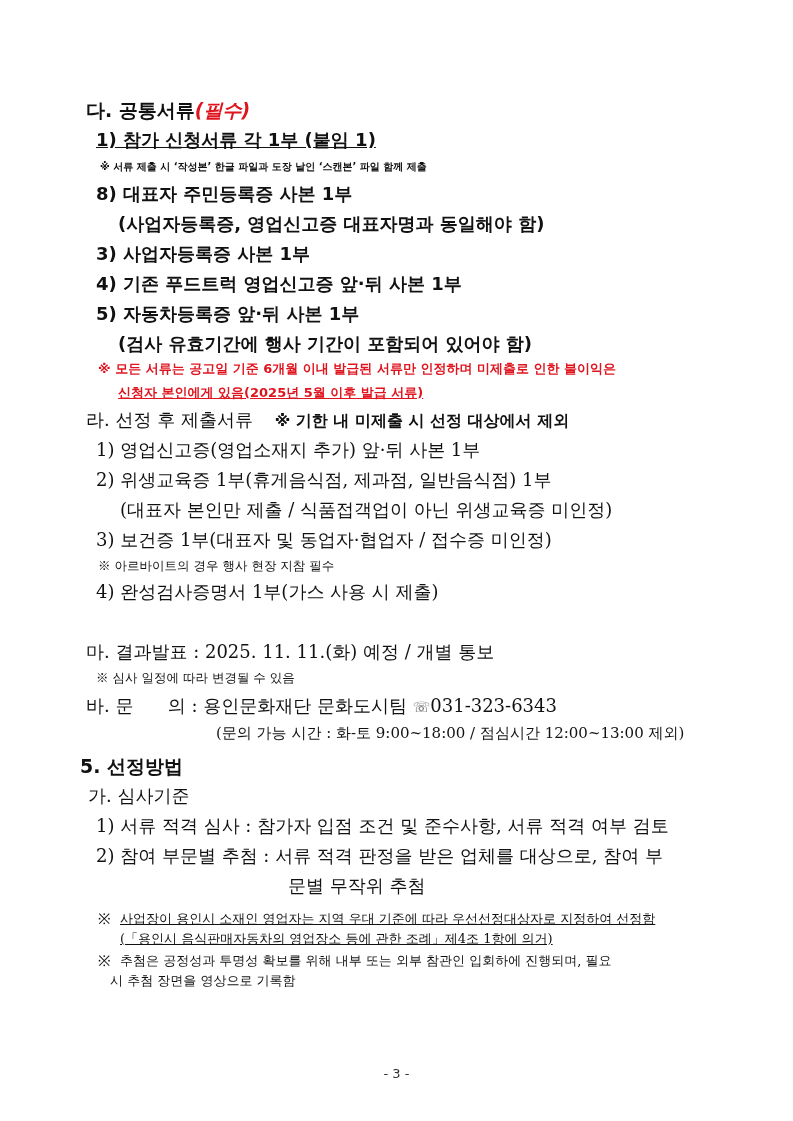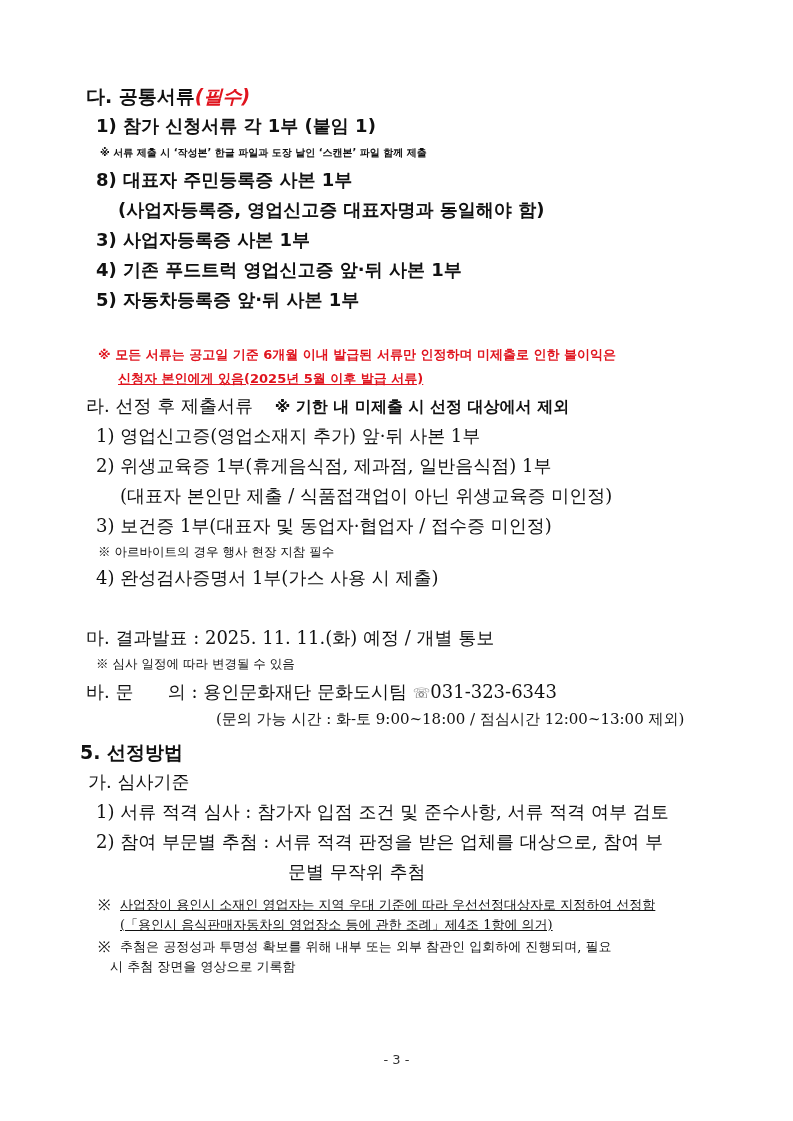--- a/index.html
+++ b/index.html
@@ -1,18 +1,18 @@
 <!DOCTYPE html>
 <html><head>
   <meta charset="utf-8">
   <style>
     html, body { margin: 0; padding: 0; background: #ffffff; }
     body { width: 793px; height: 1121px; position: relative; overflow: hidden;
       font-family: "DejaVu Serif", "Liberation Serif", serif; color: #111; }
-    .page { position: absolute; left: 0; top: 0; width: 793px; height: 974px; }
+    .page { position: absolute; left: 0; top: 14px; width: 793px; height: 974px; }
     .line { position: absolute; white-space: nowrap; }
     .bold { font-family: "DejaVu Sans", "Liberation Sans", sans-serif; font-weight: bold; }
     .h-major { font-size: 19px; }
     .h-item { font-size: 18px; }
     .note-bold { font-size: 10px; }
     .red { color: #e0141e; }
     .italic { font-style: italic; }
     .serif-lg { font-size: 18px; font-family: "DejaVu Serif", "Liberation Serif", serif; }
     .serif-sm { font-size: 12.5px; font-family: "DejaVu Serif", "Liberation Serif", serif; }
     .serif-md { font-size: 15px; font-family: "DejaVu Serif", "Liberation Serif", serif; }
@@ -21,27 +21,28 @@
       font-size: 13px; font-family: "DejaVu Sans", "Liberation Sans", sans-serif; color: #333; }
   </style>
 </head>
 <body>
 
 <div class="page">
 
   <div class="line bold h-major" style="left:86px;top:84px;">
     <span>다. 공통서류</span><span class="red italic">(필수)</span>
   </div>
-  <div class="line bold h-item" style="left:96px;top:114px;">1) 참가 신청서류 각 1부 (붙임 1)</div>
+  <div class="line bold h-item" style="left:96px;top:114px;text-decoration:underline;">1) 참가 신청서류 각 1부 (붙임 1)</div>
   <div class="line bold note-bold" style="left:100px;top:146px;">※ 서류 제출 시 ‘작성본’ 한글 파일과 도장 날인 ‘스캔본’ 파일 함께 제출</div>
   <div class="line bold h-item" style="left:96px;top:168px;">8) 대표자 주민등록증 사본 1부</div>
   <div class="line bold h-item" style="left:118px;top:198px;">(사업자등록증, 영업신고증 대표자명과 동일해야 함)</div>
   <div class="line bold h-item" style="left:96px;top:228px;">3) 사업자등록증 사본 1부</div>
   <div class="line bold h-item" style="left:96px;top:258px;">4) 기존 푸드트럭 영업신고증 앞·뒤 사본 1부</div>
   <div class="line bold h-item" style="left:96px;top:288px;">5) 자동차등록증 앞·뒤 사본 1부</div>
+  <div class="line bold h-item" style="left:118px;top:318px;">(검사 유효기간에 행사 기간이 포함되어 있어야 함)</div>
   <div class="line bold red" style="left:98px;top:346px;font-size:13px;">※ 모든 서류는 공고일 기준 6개월 이내 발급된 서류만 인정하며 미제출로 인한 불이익은</div>
   <div class="line bold red" style="left:118px;top:370px;font-size:13px;text-decoration:underline;">신청자 본인에게 있음(2025년 5월 이후 발급 서류)</div>
 
   <div class="line serif-lg" style="left:86px;top:394px;">
     <span>라. 선정 후 제출서류</span>
     <span class="bold" style="font-size:16px;margin-left:16px;">※ 기한 내 미제출 시 선정 대상에서 제외</span>
   </div>
   <div class="line serif-lg" style="left:96px;top:424px;">1) 영업신고증(영업소재지 추가) 앞·뒤 사본 1부</div>
   <div class="line serif-lg" style="left:96px;top:454px;">2) 위생교육증 1부(휴게음식점, 제과점, 일반음식점) 1부</div>
   <div class="line serif-lg" style="left:120px;top:484px;">(대표자 본인만 제출 / 식품접객업이 아닌 위생교육증 미인정)</div>

